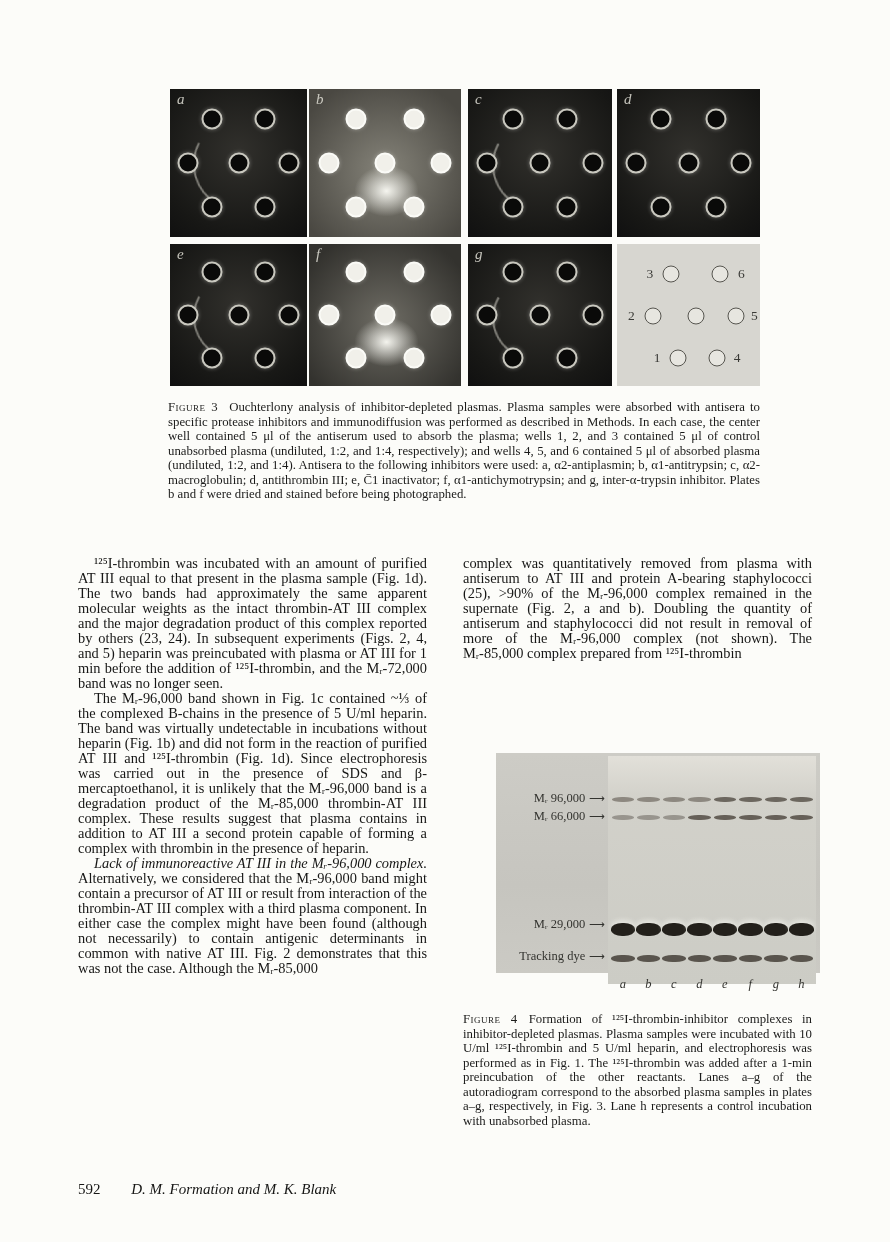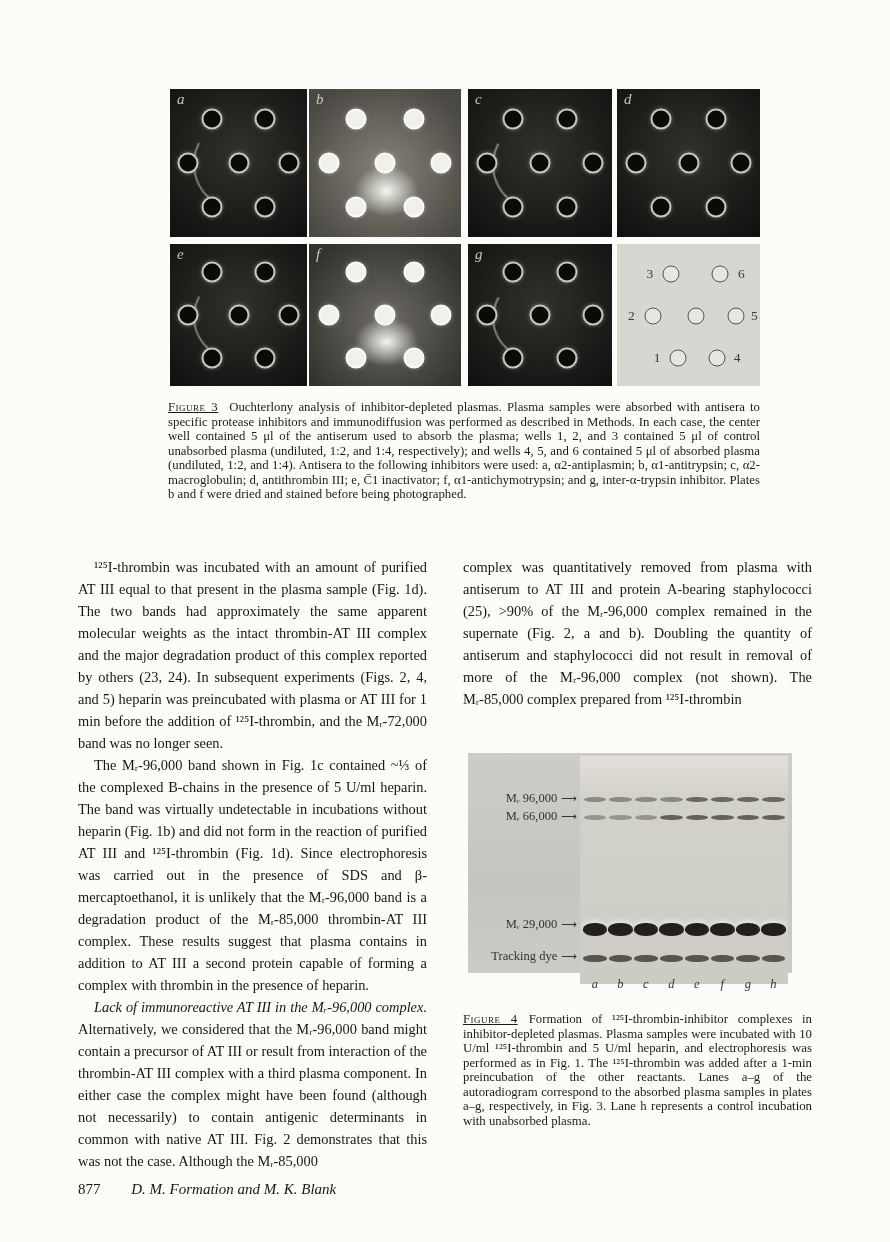--- a/index.html
+++ b/index.html
@@ -38,32 +38,32 @@
           z-index:1; }
 
   
   .plate.diagram { background:#d7d6d0; }
   .dcircle { position:absolute; width:17px; height:17px; border-radius:50%;
              border:1.5px solid #56554f; background:#e7e6e0; transform:translate(-50%,-50%); }
   .dnum { position:absolute; transform:translate(-50%,-50%); font-size:13.5px; color:#3a3a36; }
 
   
   .caption { position:absolute; font-size:12.8px; line-height:14.5px; text-align:justify; color:#1b1b1a; }
-  .cap-label { font-variant:small-caps; letter-spacing:.5px; margin-right:11px;text-decoration:underline; }
-
-  
-  .col { position:absolute; top:556px; width:349px; font-size:14.4px; line-height:22px;
+  .cap-label { font-variant:small-caps; letter-spacing:.5px; margin-right:11px; }
+
+  
+  .col { position:absolute; top:556px; width:349px; font-size:14.4px; line-height:15px;
          text-align:justify; color:#161615; }
   .col-left  { left:78px; }
   .col-right { left:463px; }
   .col p.indent { text-indent:16px; }
   .lead-italic { font-style:italic; }
 
   
-  .fig4-image { position:absolute; left:468px; top:753px; width:324px; height:220px;
+  .fig4-image { position:absolute; left:496px; top:753px; width:324px; height:220px;
                 background:linear-gradient(180deg,#cdccc6 0%, #c6c5bf 60%, #cbcac4 100%); }
   .gel-strip { position:absolute; left:112px; top:3px; width:208px; height:228px;
                background:linear-gradient(180deg,#e2e0d9 0%, #d2d1ca 18%, #ccccc5 100%); }
   .gel-label { position:absolute; left:0; width:108px; display:flex; justify-content:flex-end;
                align-items:center; gap:4px; font-size:12.5px; color:#33332f; }
   .gel-arrow { font-family:"DejaVu Sans",sans-serif; font-size:11px; letter-spacing:-1px; color:#33332f; }
   .band-row { position:absolute; left:114px; width:204px; display:flex; }
   .band { flex:1; margin:0 1.5px; border-radius:45%; }
   .r96 { top:44px; height:5px; }
   .r96 .band { background:#534c44; opacity:.55; }
@@ -262,17 +262,17 @@
       <span>g</span>
       <span>h</span>
     </div>
   </div>
 
   <div class="caption" style="left:463px;top:1012px;width:349px">
     <span class="cap-label">Figure 4</span><span>Formation of ¹²⁵I-thrombin-inhibitor complexes in inhibitor-depleted plasmas. Plasma samples were incubated with 10 U/ml ¹²⁵I-thrombin and 5 U/ml heparin, and electrophoresis was performed as in Fig. 1. The ¹²⁵I-thrombin was added after a 1-min preincubation of the other reactants. Lanes a–g of the autoradiogram correspond to the absorbed plasma samples in plates a–g, respectively, in Fig. 3. Lane h represents a control incubation with unabsorbed plasma.</span>
   </div>
 
   <div class="footer">
-    <span class="pnum">877</span>
+    <span class="pnum">592</span>
     <span class="authors">D. M. Formation and M. K. Blank</span>
   </div>
 
 </div>
 
 </body></html>

